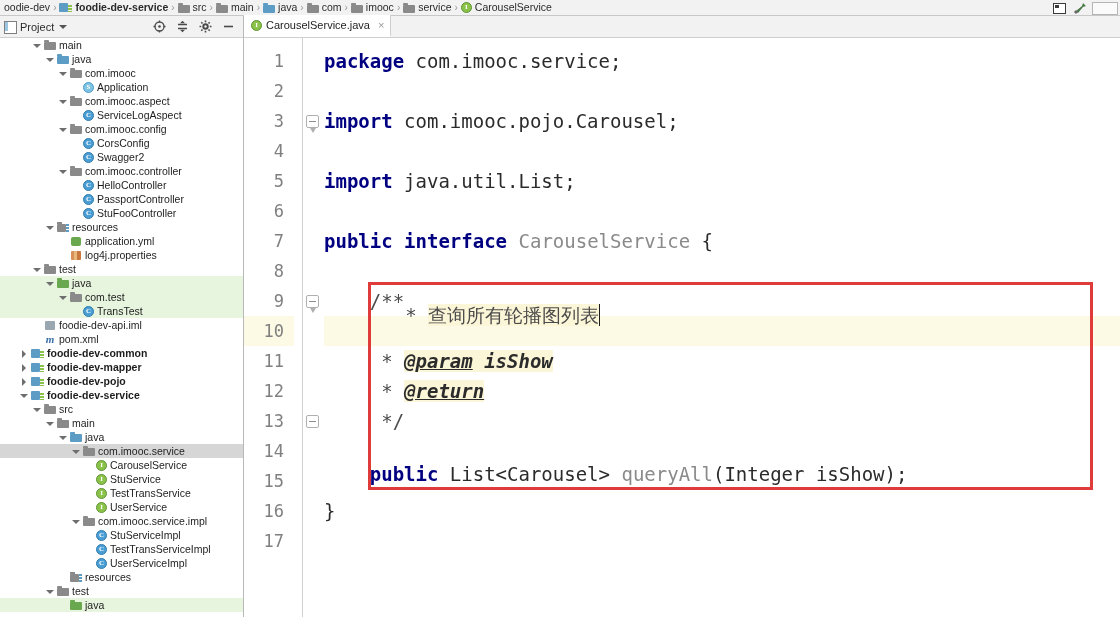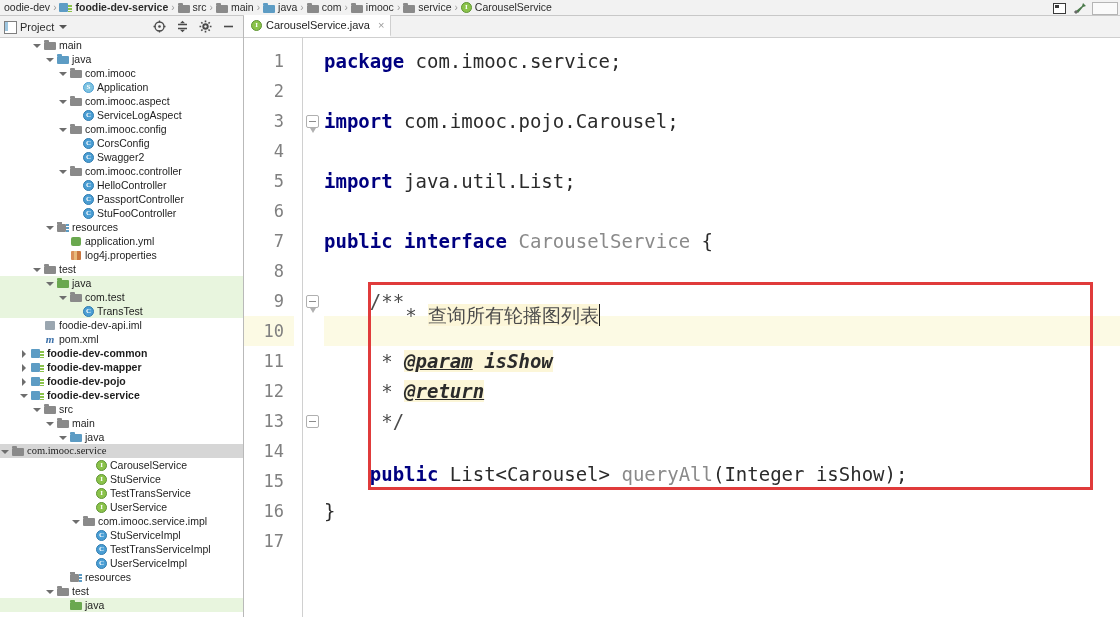--- a/index.html
+++ b/index.html
@@ -485,21 +485,21 @@
           </span>
           <span class="lbl">main</span>
         </div>
         <div class="trow" style="padding-left: 58px;">
           <span class="tri down"></span>
           <span class="ic ic-folder src">
             <i></i>
           </span>
           <span class="lbl">java</span>
         </div>
-        <div class="trow sel" style=" font-family: Liberation Serif, serif;">
+        <div class="trow sel" style="padding-left: 71px;">
           <span class="tri down"></span>
           <span class="ic ic-folder">
             <i></i>
           </span>
           <span class="lbl">com.imooc.service</span>
         </div>
         <div class="trow" style="padding-left: 84px;">
           <span class="tri "></span>
           <span class="circ iface">I</span>
           <span class="lbl">CarouselService</span>

